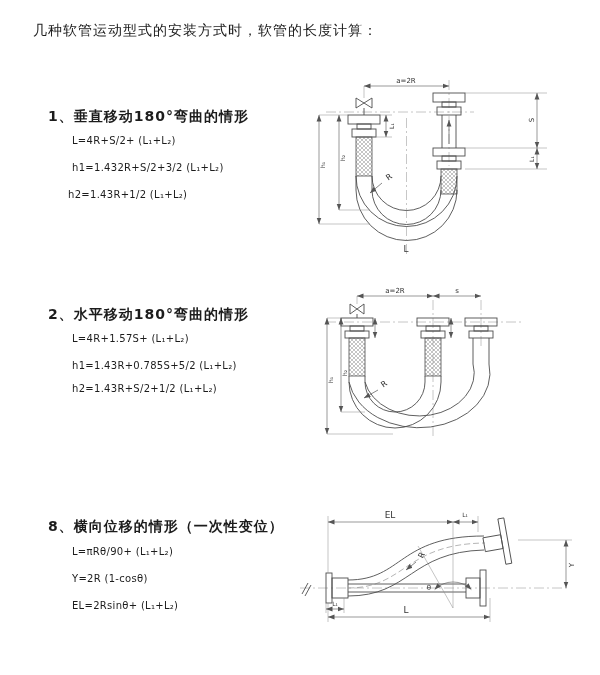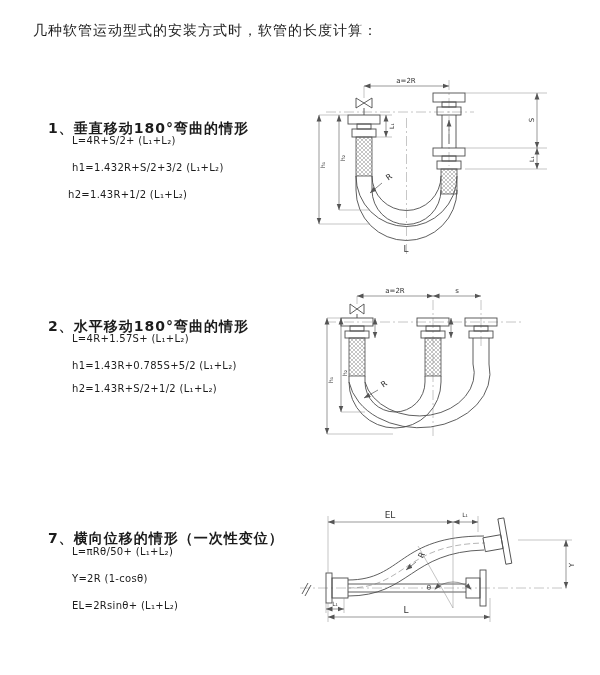--- a/index.html
+++ b/index.html
@@ -1,21 +1,21 @@
 <!DOCTYPE html>
 <html><head>
 <meta charset="utf-8">
 <style>
   html,body{margin:0;padding:0;}
   body{
     width:600px;height:675px;position:relative;background:#ffffff;
     font-family:"DejaVu Sans",sans-serif;color:#1c1c1c;overflow:hidden;
   }
   .title{position:absolute;left:33px;top:22px;font-size:14px;font-weight:normal;letter-spacing:1px;}
-  .sec-heading{position:absolute;font-size:14px;font-weight:bold;letter-spacing:1px;margin-top:12px;}
+  .sec-heading{position:absolute;font-size:14px;font-weight:bold;letter-spacing:1px;}
   .formula{position:absolute;font-size:10px;letter-spacing:.3px;}
   .diag{position:absolute;}
   
   .obj{stroke:#4d4d4d;stroke-width:.9;fill:none;}
   .objf{stroke:#4d4d4d;stroke-width:.8;}
   .ext{stroke:#8a8a8a;stroke-width:.5;fill:none;}
   .cl{stroke:#999;stroke-width:.55;stroke-dasharray:10 3 2 3;fill:none;}
   .cc{stroke:#777;stroke-width:.55;stroke-dasharray:6 3;fill:none;}
   .dim{stroke:#555;stroke-width:.6;fill:none;
        marker-start:url(#ah);marker-end:url(#ah);}
@@ -187,22 +187,22 @@
     <text class="lb s6" x="14" y="97" text-anchor="middle" transform="rotate(-90 13 95)">h₁</text>
     <text class="lb s6" x="28" y="90" text-anchor="middle" transform="rotate(-90 27 88)">h₂</text>
   </g>
   <g>
     <line class="arr" x1="60" y1="104" x2="46" y2="112"></line>
     <text class="lb s8" x="64" y="102" transform="rotate(-35 64 100)">R</text>
   </g>
 </svg>
 </div>
 
-<div class="sec-heading" style="left:48px;top:518px">7、横向位移的情形（一次性变位）</div>
-<div class="formula" style="left:72px;top:546px">L=πRθ/50+ (L₁+L₂)</div>
+<div class="sec-heading" style="left:48px;top:518px">8、横向位移的情形（一次性变位）</div>
+<div class="formula" style="left:72px;top:546px">L=πRθ/90+ (L₁+L₂)</div>
 <div class="formula" style="left:72px;top:573px">Y=2R (1-cosθ)</div>
 <div class="formula" style="left:72px;top:600px">EL=2Rsinθ+ (L₁+L₂)</div>
 
 <div class="diag" style="left:298px;top:506px">
 <svg width="294" height="144" viewBox="0 0 294 144">
   <g>
     <path class="cl" d="M2 82 H272"></path>
     <path class="obj" d="M4 88 L10 77 M7 90 L13 79"></path>
   </g>
   <g>

